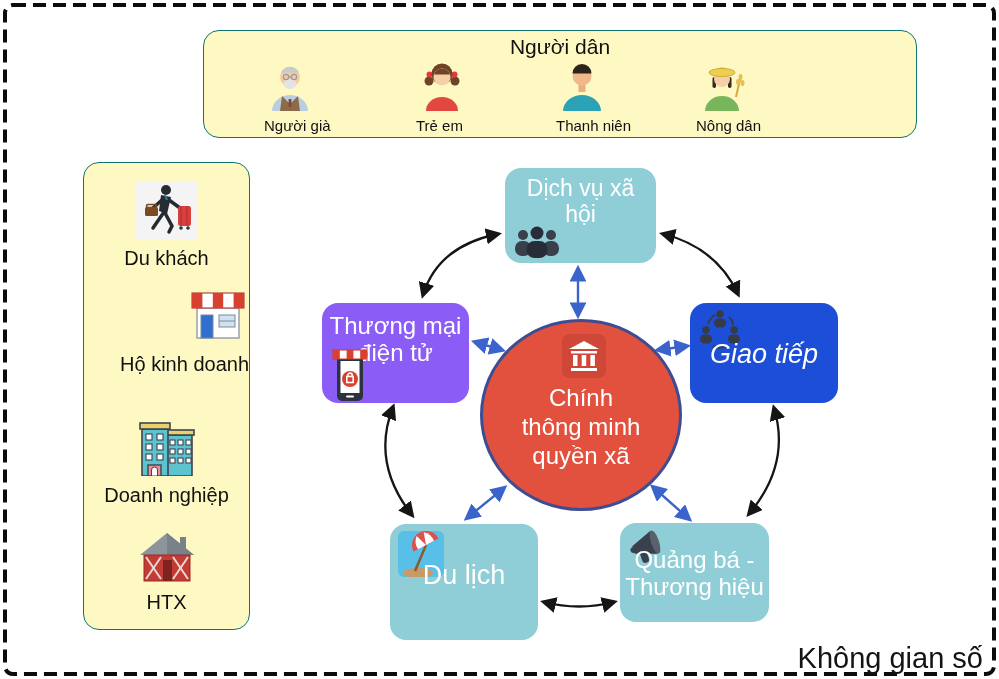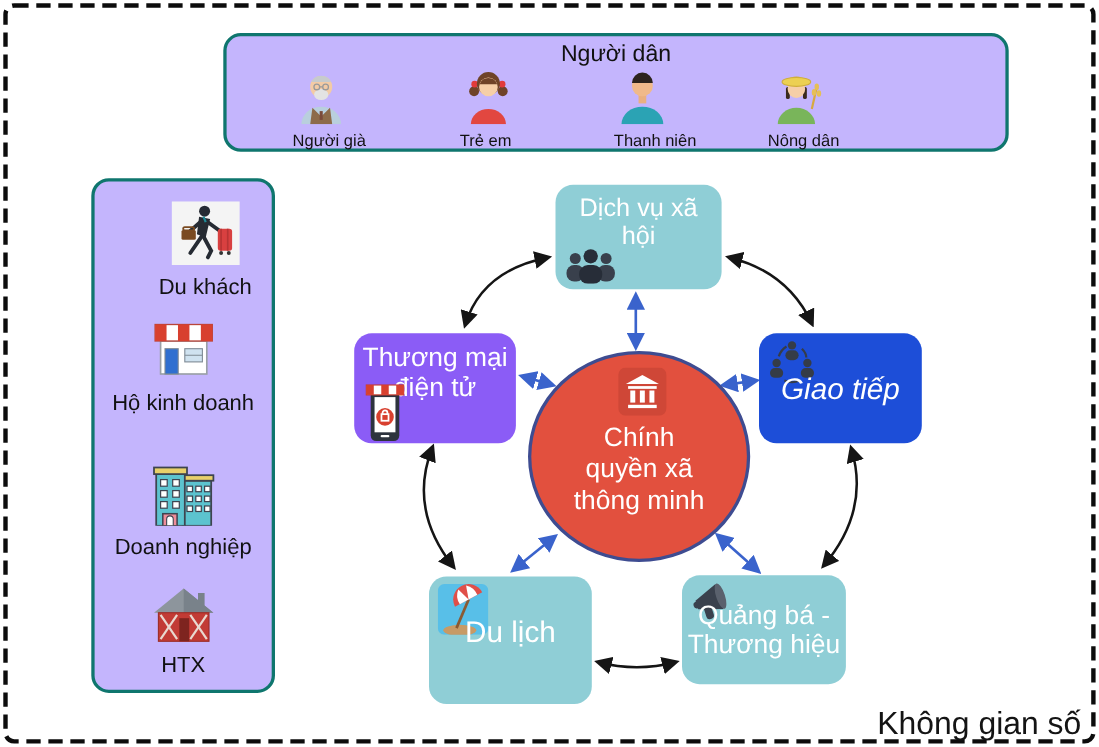--- a/index.html
+++ b/index.html
@@ -1,19 +1,19 @@
 <!DOCTYPE html>
 <html><head>
 <meta charset="utf-8">
 <style>
   html,body{margin:0;padding:0;background:#fff;}
   .canvas{position:relative;width:999px;height:679px;background:#fff;
     font-family:"Liberation Sans",sans-serif;overflow:hidden;}
   .layer{position:absolute;left:0;top:0;pointer-events:none;}
-  .panel{position:absolute;background:#c4b5fd;border:3px solid #0f766e;border-radius:16px;box-sizing:border-box;}
+  .panel{position:absolute;background:#fef9c3;border:1px solid #0f766e;border-radius:16px;box-sizing:border-box;}
   .panel-title{position:absolute;left:0;right:0;top:4px;text-align:center;
     font-size:21px;color:#111;}
   .person{position:absolute;width:120px;top:28px;}
   .person .plabel{font-size:15px;color:#111;margin-top:2px;}
   .sideitem{position:absolute;left:0;width:100%;text-align:center;}
   .sideitem .slabel{font-size:20px;color:#111;margin-top:4px;}
   .node{position:absolute;border-radius:16px;color:#fff;box-sizing:border-box;}
   .node--teal{background:#8FCED6;}
   .node--red{background:#1d4ed8;font-style:italic;}
   .node--orange{background:#8b5cf6;}
@@ -116,21 +116,21 @@
             <ellipse cx="42" cy="23" rx="2" ry="3"></ellipse>
           <ellipse cx="46.5" cy="24" rx="2" ry="3"></ellipse>
         </g>
       </svg>
       <div class="plabel">Nông dân</div>
     </div>
   </div>
 
   <div class="panel" style="left:83px;top:162px;width:167px;height:468px;">
 
-    <div class="sideitem" style="top:18px;margin-left:20px;">
+    <div class="sideitem" style="top:18px;">
       <svg width="62" height="58" viewBox="0 0 62 58">
         <rect width="62" height="58" fill="#f4f4f4"></rect>
         <circle cx="30" cy="9" r="5" fill="#262b33"></circle>
         <path d="M25 14 L35 16 L31 33 L23 30 Z" fill="#262b33"></path>
         <g stroke="#262b33" stroke-width="3.5" fill="none" stroke-linecap="round">
           <path d="M28 31 L17 47"></path>
             <path d="M29 32 L36 45 L33 51"></path>
           <path d="M27 18 L17 27"></path>
             <path d="M33 19 L44 27"></path>
         </g>
@@ -139,21 +139,21 @@
         <rect x="9" y="26" width="13" height="9" rx="1.5" fill="#7a4a21"></rect>
         <rect x="42" y="25" width="13" height="20" rx="2.5" fill="#d84040"></rect>
         <line x1="45" y1="25" x2="45" y2="45" stroke="#b73434" stroke-width="1.5"></line>
         <line x1="51" y1="25" x2="51" y2="45" stroke="#b73434" stroke-width="1.5"></line>
         <circle cx="45" cy="47" r="1.8" fill="#333"></circle>
           <circle cx="52" cy="47" r="1.8" fill="#333"></circle>
       </svg>
       <div class="slabel">Du khách</div>
     </div>
 
-    <div class="sideitem" style="top:126px;">
+    <div class="sideitem" style="top:126px;text-align:right;">
       <svg width="62" height="56" viewBox="0 0 62 56">
         <rect x="10" y="19" width="42" height="30" fill="#fff" stroke="#9aa0a6" stroke-width="1.5"></rect>
         <rect x="5" y="4" width="52" height="15" fill="#fff" stroke="#b9453a" stroke-width="1.2"></rect>
         <rect x="5" y="4" width="10.4" height="15" fill="#d8402f"></rect>
         <rect x="25.8" y="4" width="10.4" height="15" fill="#d8402f"></rect>
         <rect x="46.6" y="4" width="10.4" height="15" fill="#d8402f"></rect>
         <rect x="14" y="26" width="12" height="23" fill="#2f6fd0" stroke="#7f8b95"></rect>
         <rect x="32" y="26" width="16" height="12" fill="#cfe2f0" stroke="#7f8b95"></rect>
         <line x1="32" y1="32" x2="48" y2="32" stroke="#7f8b95"></line>
       </svg>
@@ -303,19 +303,19 @@
       <rect x="0" y="0" width="44" height="44" rx="7" fill="#cf4737"></rect>
       <polygon points="22,7 37,15 7,15" fill="#fff"></polygon>
       <rect x="9" y="17" width="26" height="2.5" fill="#fff"></rect>
       <rect x="11" y="21" width="4.5" height="11" fill="#fff"></rect>
       <rect x="19.7" y="21" width="4.5" height="11" fill="#fff"></rect>
       <rect x="28.4" y="21" width="4.5" height="11" fill="#fff"></rect>
       <rect x="9" y="34" width="26" height="3" fill="#fff"></rect>
     </svg>
     <div class="center-text">
       <div>Chính</div>
+      <div>thông minh</div>
       <div>quyền xã</div>
-      <div>thông minh</div>
     </div>
   </div>
 
   <div class="footer">Không gian số</div>
 </div>
 
 </body></html>

